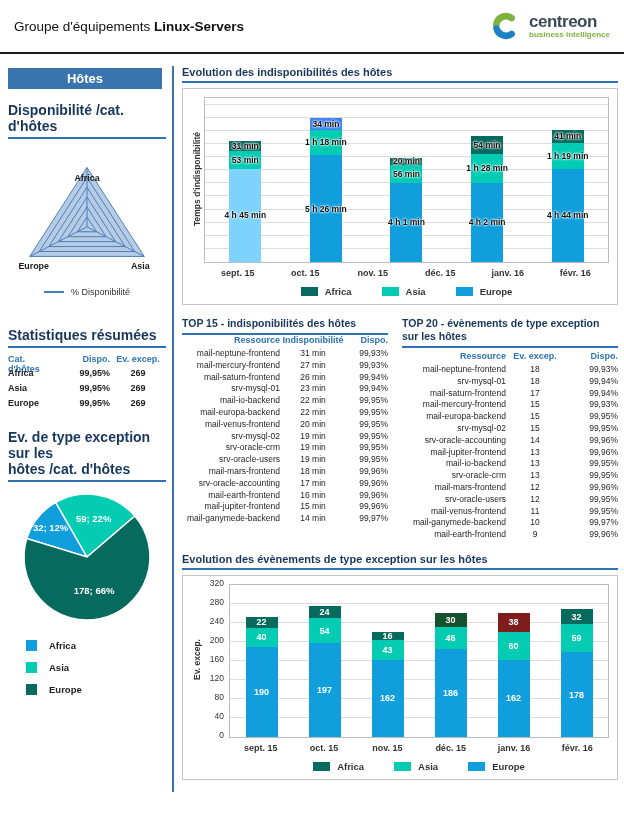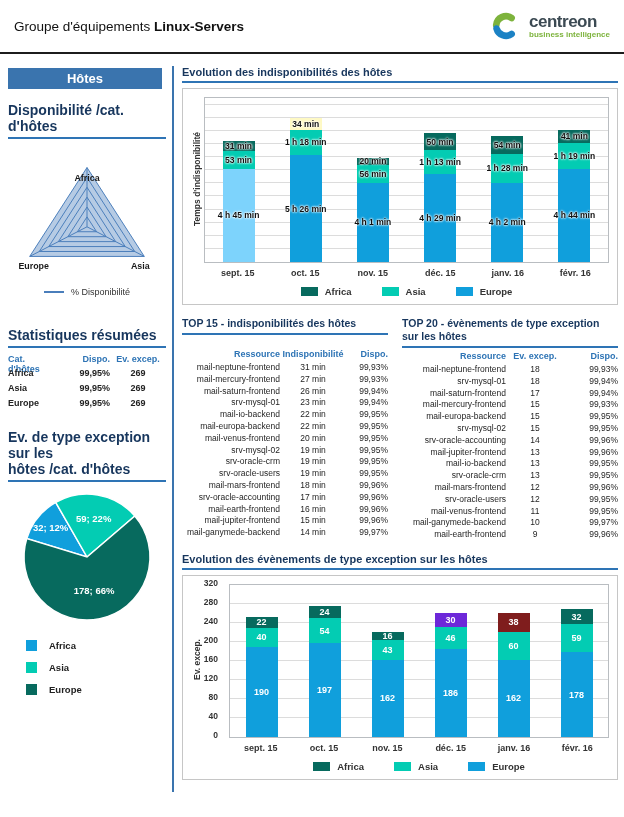--- a/index.html
+++ b/index.html
@@ -62,21 +62,21 @@
                   font-size:9.5px;font-weight:700;color:#222;}
   .pchip{width:11px;height:11px;display:inline-block;}
 
   
   .panel{border:1px solid #c6c6c6;margin-top:5px;padding:8px 8px 6px 6px;box-sizing:border-box;}
   .chartbody{display:flex;}
   .ylab{width:15px;flex:none;display:flex;align-items:center;justify-content:center;
         writing-mode:vertical-rl;transform:rotate(180deg);
         font-size:8.5px;font-weight:700;color:#333;}
   .yticks{position:relative;width:25px;flex:none;font-size:8.5px;color:#333;}
-  .ytick{position:absolute;right:11px;font-weight:bold;}
+  .ytick{position:absolute;right:5px;}
   .plotcol{flex:1;min-width:0;}
   .plot{position:relative;border:1px solid #b9bdc1;display:flex;align-items:flex-end;
         justify-content:space-around;}
   .c1 .ylab,.c1 .plot{height:164px;}
   .c2 .ylab,.c2 .plot,.c2 .yticks{height:152px;}
   .gridline{position:absolute;left:0;right:0;height:1px;background:#dcdcdc;z-index:0;}
   .barcell{width:16.66%;height:100%;display:flex;align-items:flex-end;justify-content:center;z-index:1;}
   .bar{width:32px;height:100%;display:flex;flex-direction:column;justify-content:flex-end;}
   .seg{position:relative;}
   .seglabel{position:absolute;left:50%;top:50%;transform:translate(-50%,-50%);
@@ -89,21 +89,21 @@
   .legend{display:flex;justify-content:center;gap:30px;margin-top:7px;height:13px;}
   .litem{display:flex;align-items:center;gap:7px;font-size:9.5px;font-weight:700;color:#333;}
   .chip{width:17px;height:9px;display:inline-block;}
 
   
   .tablesrow{display:flex;gap:14px;margin-top:12px;}
   .tblcol1{width:206px;flex:none;}
   .tblcol2{width:216px;flex:none;}
   .tbl-title{font-size:10.5px;font-weight:700;color:#17365d;border-bottom:2px solid #2e74b5;
              padding-bottom:3px;line-height:13px;}
-  .tblcol1 .tbl-title{margin-bottom:14px;}
+  .tblcol1 .tbl-title{}
   .tblcol2 .tbl-title{margin-bottom:3px;}
   .sect2{margin-top:12px;}
 </style>
 </head>
 <body>
 
 <div class="page">
 
   <div class="header">
     <div class="htitle">
@@ -231,54 +231,41 @@
                   <div class="seg" style="height: 10.6%; background: rgb(3, 204, 179);">
                     <span class="seglabel">53 min</span>
                   </div>
                   <div class="seg" style="height: 57%; background: #7dd3fc;">
                     <span class="seglabel">4 h 45 min</span>
                   </div>
                 </div>
               </div>
               <div class="barcell">
                 <div class="bar">
-                  <div class="seg" style="height: 6.8%; background: #fef9c3;">
+                  <div class="seg" style="height: 6.8%; background: #3b82f6;">
                     <span class="seglabel">34 min</span>
                   </div>
                   <div class="seg" style="height: 15.6%; background: rgb(3, 204, 179);">
                     <span class="seglabel">1 h 18 min</span>
                   </div>
                   <div class="seg" style="height: 65.2%; background: rgb(16, 159, 220);">
                     <span class="seglabel">5 h 26 min</span>
                   </div>
                 </div>
               </div>
               <div class="barcell">
                 <div class="bar">
                   <div class="seg" style="height: 4%; background: rgb(7, 106, 94);">
                     <span class="seglabel">20 min</span>
                   </div>
                   <div class="seg" style="height: 11.2%; background: rgb(3, 204, 179);">
                     <span class="seglabel">56 min</span>
                   </div>
                   <div class="seg" style="height: 48.2%; background: rgb(16, 159, 220);">
                     <span class="seglabel">4 h 1 min</span>
-                  </div>
-                </div>
-              </div>
-              <div class="barcell">
-                <div class="bar">
-                  <div class="seg" style="height: 10%; background: rgb(7, 106, 94);">
-                    <span class="seglabel">50 min</span>
-                  </div>
-                  <div class="seg" style="height: 14.6%; background: rgb(3, 204, 179);">
-                    <span class="seglabel">1 h 13 min</span>
-                  </div>
-                  <div class="seg" style="height: 53.8%; background: rgb(16, 159, 220);">
-                    <span class="seglabel">4 h 29 min</span>
                   </div>
                 </div>
               </div>
               <div class="barcell">
                 <div class="bar">
                   <div class="seg" style="height: 10.8%; background: rgb(7, 106, 94);">
                     <span class="seglabel">54 min</span>
                   </div>
                   <div class="seg" style="height: 17.6%; background: rgb(3, 204, 179);">
                     <span class="seglabel">1 h 28 min</span>
@@ -562,21 +549,21 @@
                   <div class="seg" style="height: 13.4375%; background: rgb(3, 204, 179);">
                     <span class="seglabel">43</span>
                   </div>
                   <div class="seg" style="height: 50.625%; background: rgb(16, 159, 220);">
                     <span class="seglabel">162</span>
                   </div>
                 </div>
               </div>
               <div class="barcell">
                 <div class="bar">
-                  <div class="seg" style="height: 9.375%; background: #6d28d9;">
+                  <div class="seg" style="height: 9.375%; background: #14532d;">
                     <span class="seglabel">30</span>
                   </div>
                   <div class="seg" style="height: 14.375%; background: rgb(3, 204, 179);">
                     <span class="seglabel">46</span>
                   </div>
                   <div class="seg" style="height: 58.125%; background: rgb(16, 159, 220);">
                     <span class="seglabel">186</span>
                   </div>
                 </div>
               </div>

